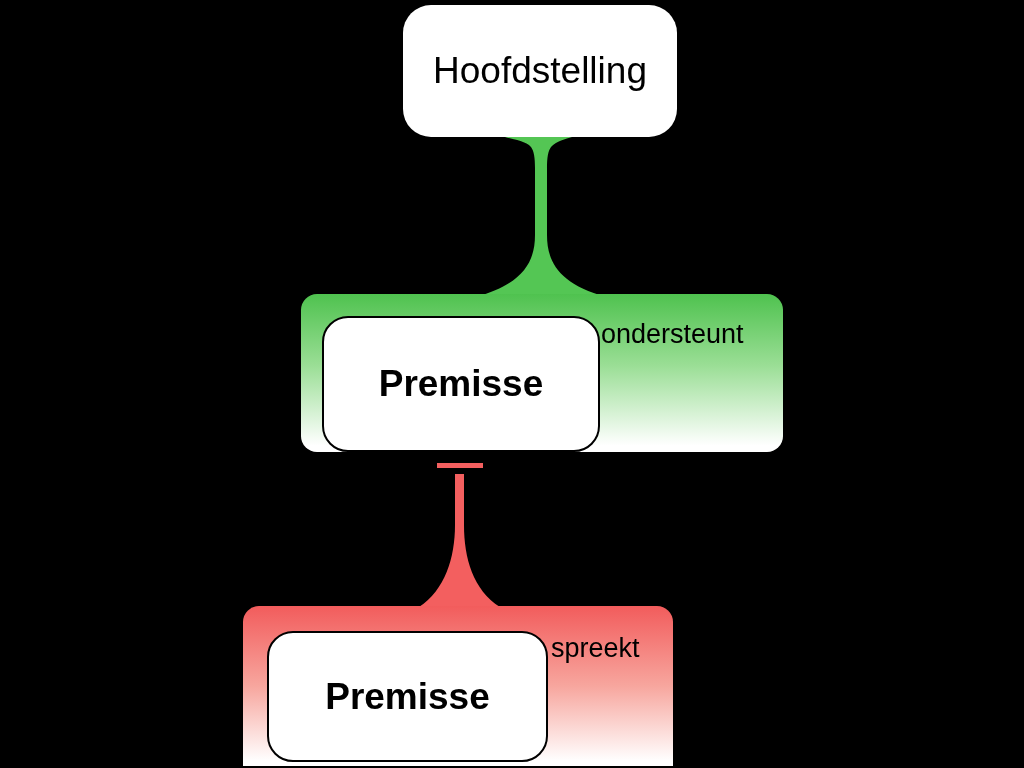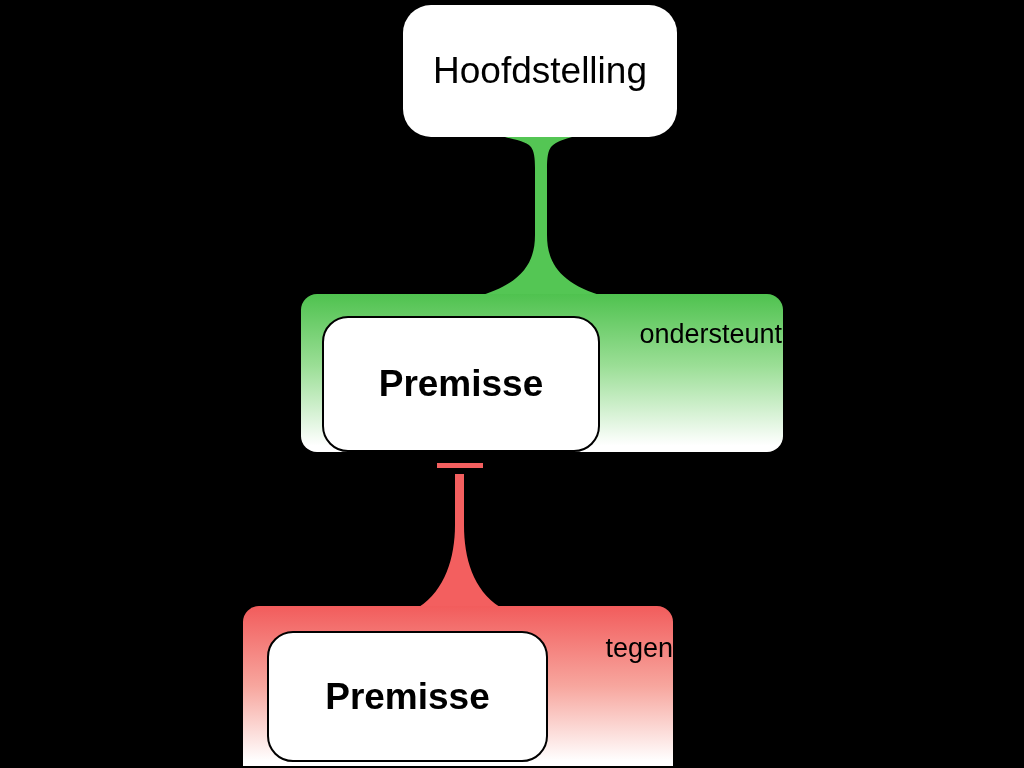--- a/index.html
+++ b/index.html
@@ -21,21 +21,21 @@
   }
   .oppose-group{
     left:243px;top:606px;width:430px;height:160px;border-radius:16px 16px 0 0;
     background:linear-gradient(to bottom,#f25c5c 0%,#f7a69e 50%,#ffffff 97%);
   }
   .inner-node{border:2.5px solid #000000;border-radius:26px;font-weight:bold;}
   .support-node{left:322px;top:316px;width:278px;height:136px;}
   .oppose-node{left:267px;top:631px;width:281px;height:131px;}
   .relation-label{
     position:absolute;font-size:27px;line-height:29px;color:#000000;
-    text-align:right;
+    text-align:left;
   }
   .support-label{left:601px;top:320px;width:181px;}
   .oppose-label{left:551px;top:634px;width:122px;}
 </style>
 </head>
 <body>
 
 <div class="canvas">
 
   <svg class="connector-layer" width="1024" height="768" viewBox="0 0 1024 768">
@@ -67,16 +67,16 @@
     <span>Premisse</span>
   </div>
   <div class="relation-label support-label">
     <span>ondersteunt</span>
   </div>
 
   <div class="node inner-node oppose-node">
     <span>Premisse</span>
   </div>
   <div class="relation-label oppose-label">
-    <div>tegen</div>
+    <div>spreekt</div>
   </div>
 
 </div>
 
 </body></html>

